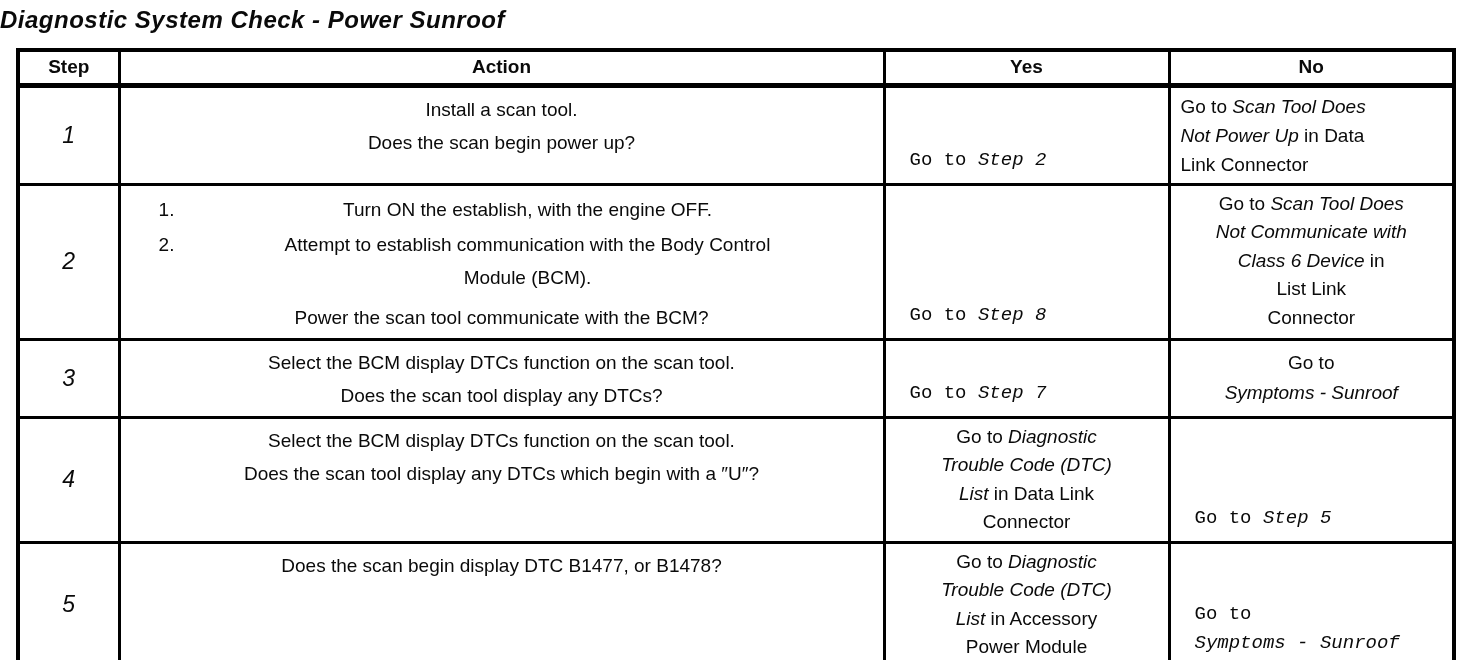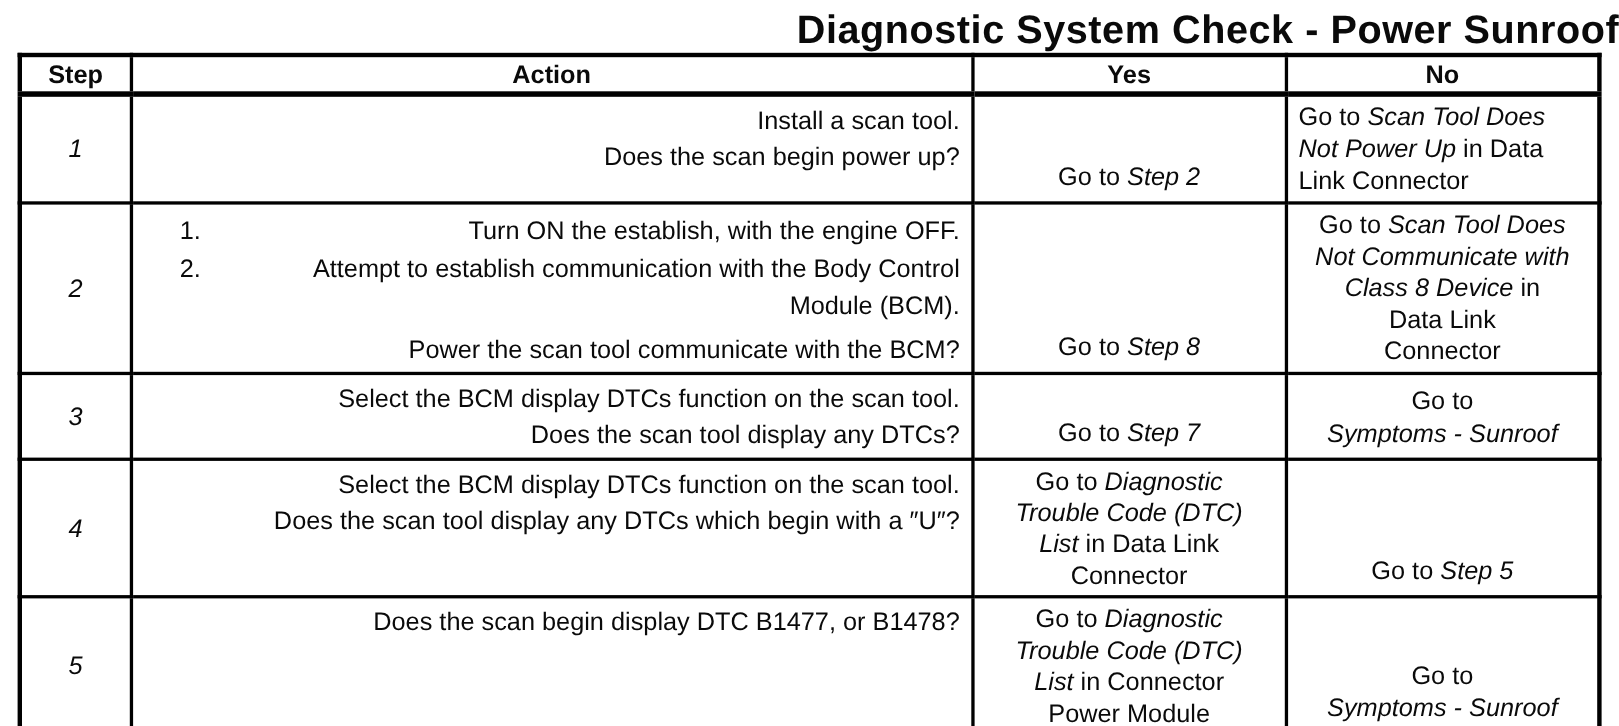--- a/index.html
+++ b/index.html
@@ -9,37 +9,38 @@
     background: #ffffff;
     color: #0a0a0a;
     font-family: "Liberation Sans", sans-serif;
     position: relative;
     overflow: hidden;
   }
   .title {
     position: absolute;
     top: 6px; left: 0;
     width: 100%;
-    text-align: right;
-    font-size: 36px;
+    text-align: left;
+    font-size: 24px;
     font-weight: bold;
     letter-spacing: 0.5px;
+    font-style: italic;
   }
   table.diag {
     position: absolute;
     left: 16px; top: 48px;
     width: 1436px;
     border-collapse: collapse;
     table-layout: fixed;
     border: 4px solid #000;
     background: #fff;
   }
   .diag th, .diag td {
     border: 3px solid #000;
-    font-size: 23px;
+    font-size: 19px;
     overflow: hidden;
   }
   .diag th {
     font-weight: bold;
     text-align: center;
     vertical-align: middle;
     border-bottom-width: 5px;
     padding: 2px 4px;
   }
   tr.rh0 { height: 35px; }
@@ -49,36 +50,36 @@
   tr.rh4 { height: 124px; }
   tr.rh5 { height: 116px; }
   td.step {
     text-align: center;
     vertical-align: middle;
     font-style: italic;
     font-size: 23px;
   }
   td.action {
     vertical-align: top;
-    text-align: right;
+    text-align: center;
     padding: 5px 10px 4px 10px;
   }
   .aline { line-height: 33px; }
   .oli {
     display: flex;
     padding-left: 20px;
     line-height: 33px;
     margin: 2px 0;
   }
   .oli .num { width: 32px; flex: none; }
   .oli .itxt { flex: 1; }
   .aq { line-height: 33px; margin-top: 7px; }
   td.yn { line-height: 29px; padding: 4px 24px; margin-left: 21px; }
   td.yn i { font-style: italic; }
-  td.c-bottom   { vertical-align: bottom; text-align: center; padding-bottom: 8px; }
+  td.c-bottom   { vertical-align: bottom; text-align: left; padding-bottom: 8px; font-family: Liberation Mono, monospace; }
   td.c-topleft  { vertical-align: top;    text-align: left;   padding-left: 10px; }
   td.c-topcenter{ vertical-align: top;    text-align: center; line-height: 28.5px; }
   td.c-center   { vertical-align: middle; text-align: center; line-height: 30px; }
 </style>
 </head>
 <body>
 
 <div class="title">Diagnostic System Check - Power Sunroof</div>
 
 <table class="diag">
@@ -116,21 +117,21 @@
         <div class="oli">
           <span class="num">2.</span>
           <span class="itxt">
             <span>Attempt to establish communication with the Body Control</span><br>
             <span>Module (BCM).</span>
           </span>
         </div>
         <div class="aq">Power the scan tool communicate with the BCM?</div>
       </td>
       <td class="yn c-bottom"><span>Go to </span><i>Step 8</i></td>
-      <td class="yn c-topcenter"><span>Go to </span><i>Scan Tool Does</i><br><i>Not Communicate with</i><br><i>Class 8 Device</i><span> in</span><br><span>Data Link</span><br><span>Connector</span></td>
+      <td class="yn c-topcenter"><span>Go to </span><i>Scan Tool Does</i><br><i>Not Communicate with</i><br><i>Class 6 Device</i><span> in</span><br><span>List Link</span><br><span>Connector</span></td>
     </tr>
 
     <tr class="rh3">
       <td class="step">3</td>
       <td class="action">
         <div class="aline">Select the BCM display DTCs function on the scan tool.</div>
         <div class="aline">Does the scan tool display any DTCs?</div>
       </td>
       <td class="yn c-bottom"><span>Go to </span><i>Step 7</i></td>
       <td class="yn c-center"><span>Go to</span><br><i>Symptoms - Sunroof</i></td>
@@ -144,17 +145,17 @@
       </td>
       <td class="yn c-topcenter"><span>Go to </span><i>Diagnostic</i><br><i>Trouble Code (DTC)</i><br><i>List</i><span> in Data Link</span><br><span>Connector</span></td>
       <td class="yn c-bottom"><span>Go to </span><i>Step 5</i></td>
     </tr>
 
     <tr class="rh5">
       <td class="step">5</td>
       <td class="action">
         <div class="aline">Does the scan begin display DTC B1477, or B1478?</div>
       </td>
-      <td class="yn c-topcenter"><span>Go to </span><i>Diagnostic</i><br><i>Trouble Code (DTC)</i><br><i>List</i><span> in Connector</span><br><span>Power Module</span></td>
+      <td class="yn c-topcenter"><span>Go to </span><i>Diagnostic</i><br><i>Trouble Code (DTC)</i><br><i>List</i><span> in Accessory</span><br><span>Power Module</span></td>
       <td class="yn c-bottom"><span>Go to</span><br><i>Symptoms - Sunroof</i></td>
     </tr>
   </tbody>
 </table>
 
 </body></html>

